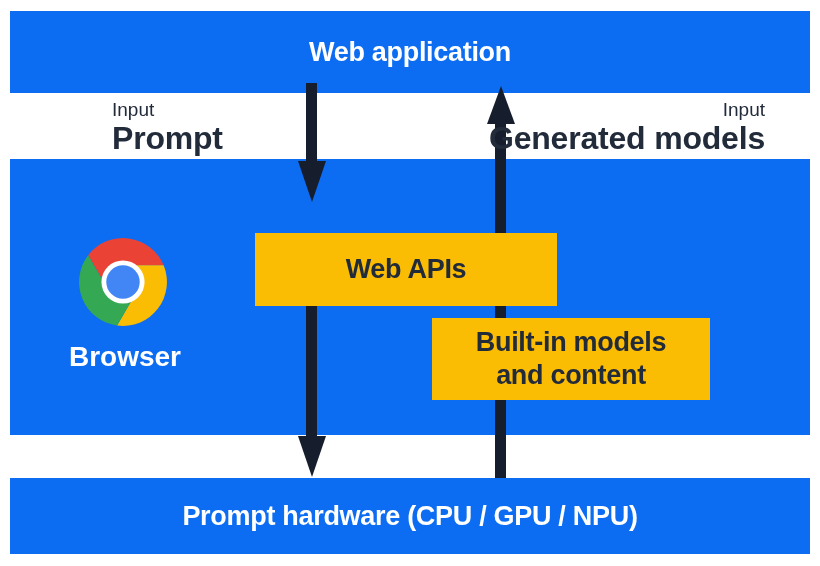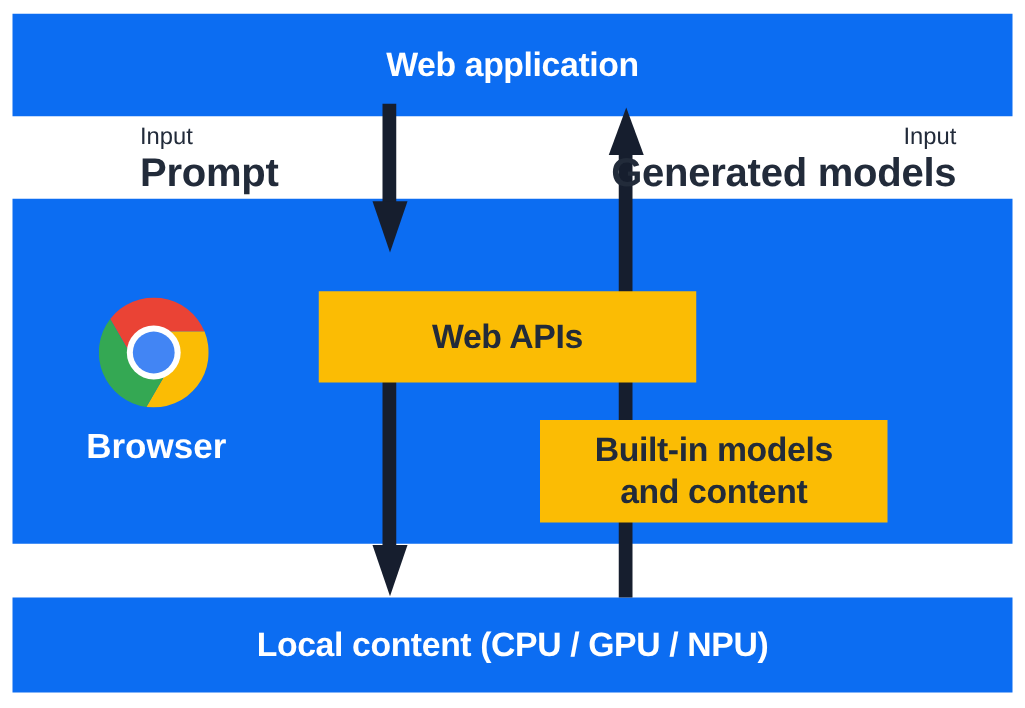--- a/index.html
+++ b/index.html
@@ -46,41 +46,41 @@
   #up-head{left:487px;top:86px;}
   #up-shaft{left:495px;top:120px;height:358px;}
   
   .yellow-box{
     position:absolute;background:var(--box-yellow);z-index:3;
     display:flex;flex-direction:column;align-items:center;justify-content:center;
     text-align:center;color:var(--text-dark);font-weight:bold;font-size:27px;
     line-height:33px;letter-spacing:-0.3px;
   }
   #web-apis-box{left:255px;top:202px;width:302px;height:73px;margin-top:31px;}
-  #builtin-box{left:432px;top:336px;width:278px;height:82px;}
+  #builtin-box{left:432px;top:318px;width:278px;height:82px;}
   
   #chrome-logo{position:absolute;left:79px;top:238px;width:88px;height:88px;z-index:2;}
   #browser-label{
     position:absolute;left:40px;top:341px;width:170px;text-align:center;
     color:var(--text-light);font-size:28px;font-weight:bold;z-index:2;
   }
 </style>
 </head>
 <body>
 
 <div class="stage">
 
   <div class="band band-top">
     <div class="band-title">Web application</div>
   </div>
 
   <div class="band band-middle"></div>
 
   <div class="band band-bottom">
-    <div class="band-title">Local content (CPU / GPU / NPU)</div>
+    <div class="band-title">Prompt hardware (CPU / GPU / NPU)</div>
   </div>
 
   <div class="io-left">
     <div class="io-caption">Input</div>
     <div class="io-value">Prompt</div>
   </div>
   <div class="io-right">
     <div class="io-caption">Input</div>
     <div class="io-value">Generated models</div>
   </div>

